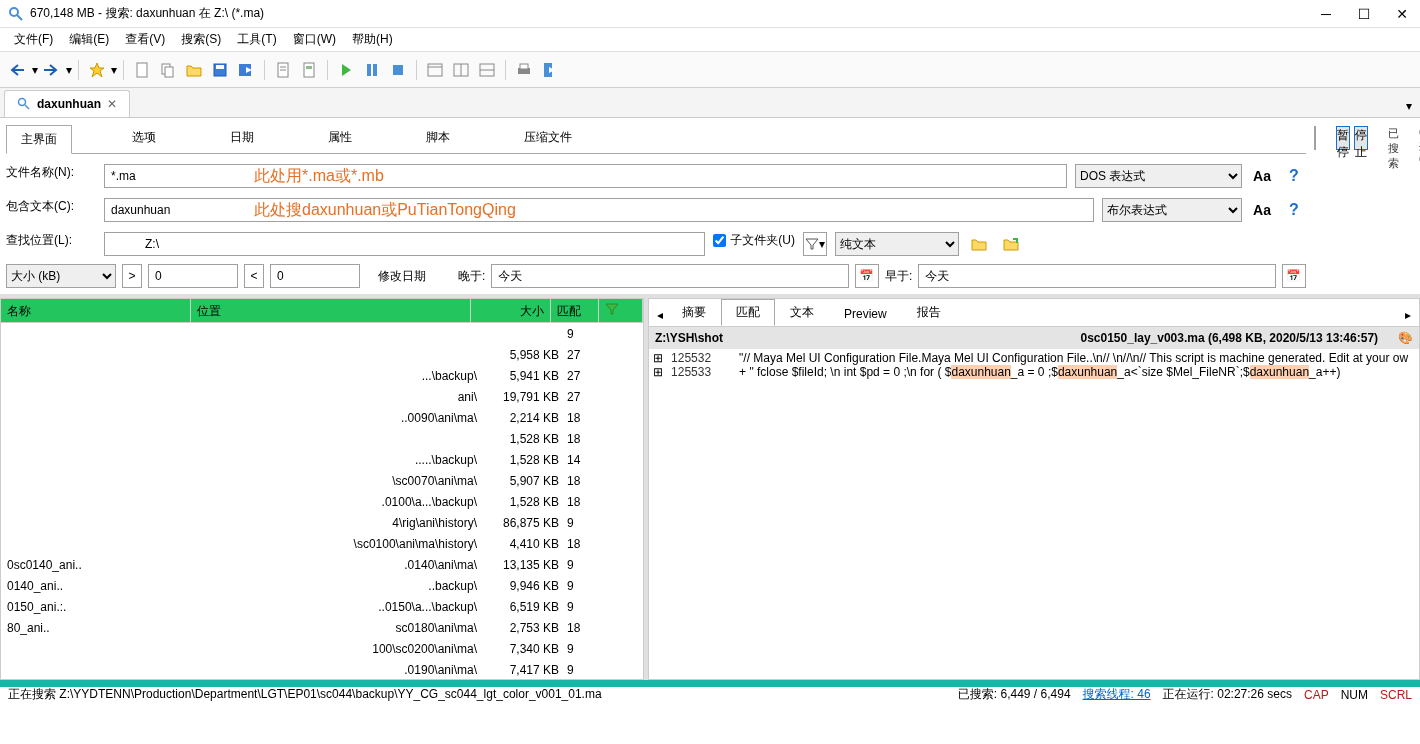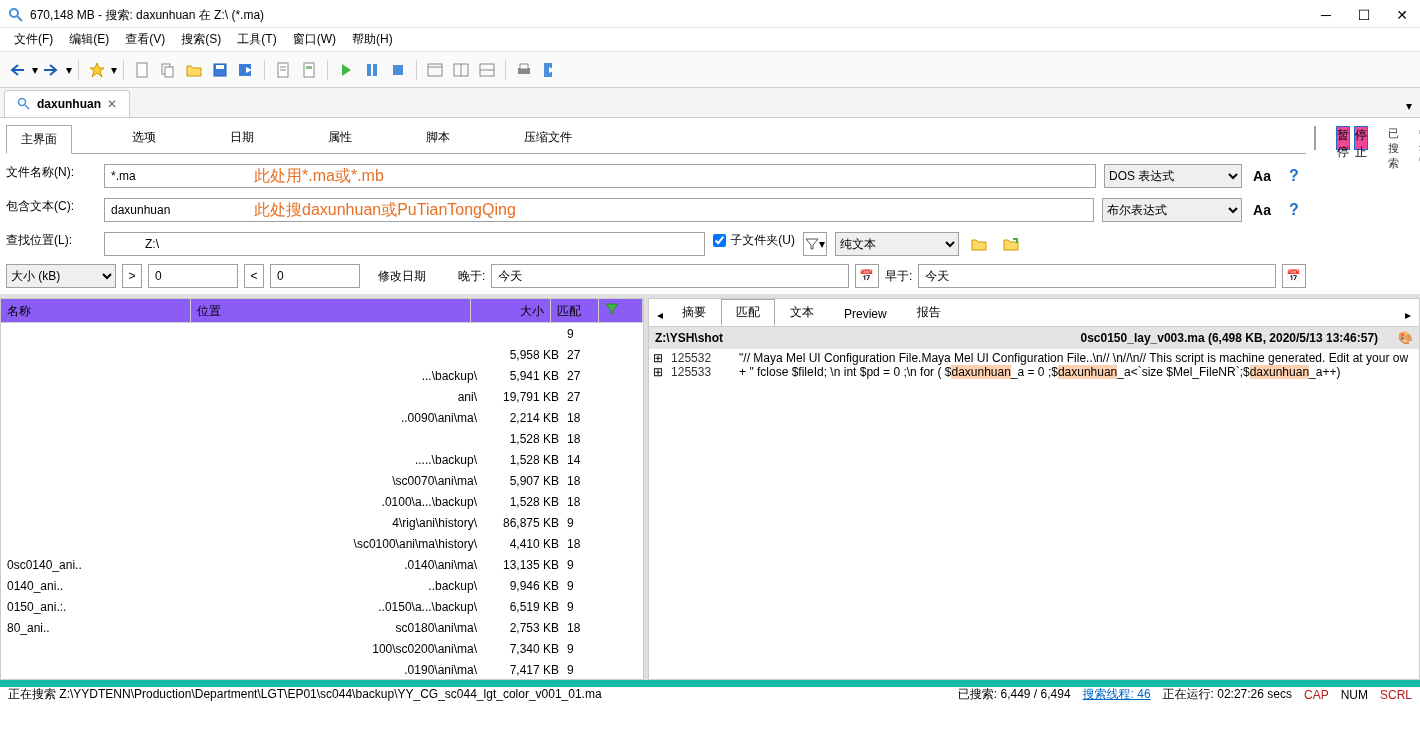--- a/index.html
+++ b/index.html
@@ -1,18 +1,18 @@
 <!DOCTYPE html>
 <html><head>
 <meta charset="utf-8">
 <style>
 * { box-sizing: border-box; margin: 0; padding: 0; font-family: "Microsoft YaHei", "Segoe UI", sans-serif; font-size: 12px; }
 body { background: #fff; overflow: hidden; width: 1420px; height: 744px; }
 
-.titlebar { height: 28px; display: flex; padding: 7px 8px; border-bottom: 1px solid #e0e0e0; }
+.titlebar { height: 28px; display: flex; align-items: center; padding: 0 8px; border-bottom: 1px solid #e0e0e0; }
 .titlebar .icon { width: 16px; height: 16px; margin-right: 6px; color: #4a90d9; }
 .titlebar .title { flex: 1; color: #000; }
 .win-controls { display: flex; gap: 18px; }
 .win-controls span { width: 20px; text-align: center; cursor: pointer; font-size: 14px; }
 
 .menubar { height: 24px; display: flex; align-items: center; padding: 0 6px; border-bottom: 1px solid #e0e0e0; }
 .menubar span { padding: 2px 8px; cursor: pointer; }
 
 .toolbar { height: 36px; display: flex; align-items: center; padding: 0 6px; background: #fafafa; border-bottom: 1px solid #d0d0d0; gap: 2px; }
 .tb-btn { width: 24px; height: 24px; display: flex; align-items: center; justify-content: center; cursor: pointer; border-radius: 2px; }
@@ -33,35 +33,35 @@
 .input-wrap { position: relative; flex: 1; }
 .input-wrap input, .input-wrap select { width: 100%; height: 24px; border: 1px solid #a0a0a0; padding: 0 6px; }
 .overlay-note { position: absolute; left: 150px; top: 2px; color: #e87024; font-size: 16px; pointer-events: none; }
 select { height: 24px; border: 1px solid #a0a0a0; }
 .icon-btn { width: 24px; height: 24px; display: flex; align-items: center; justify-content: center; border: 1px solid transparent; cursor: pointer; }
 .icon-btn.bordered { border-color: #a0a0a0; }
 
 .search-right { width: 100px; display: flex; flex-direction: row; gap: 20px; padding-top: 2px; }
 .search-right select { width: 100%; }
 .btn-row { display: flex; gap: 4px; }
-.btn-row button { flex: 1; height: 24px; border: 1px solid #1a6fc7; background: #ec4899; cursor: pointer; }
+.btn-row button { flex: 1; height: 24px; border: 1px solid #1a6fc7; background: #e5e5e5; cursor: pointer; }
 .progress-text { font-size: 11px; color: #333; }
 .progress-bar { width: 100%; height: 12px; background: #e8e8e8; position: relative; border: 1px solid #ccc; }
 .progress-fill { height: 100%; background: #3fb83f; }
 
 .size-row { display: flex; align-items: center; gap: 6px; margin-top: 8px; justify-content: space-between; }
 .size-row input { height: 24px; border: 1px solid #a0a0a0; padding: 0 6px; }
 .small-btn { width: 20px; height: 24px; border: 1px solid #a0a0a0; background: #fff; cursor: pointer; }
 
 .splitter-h { height: 4px; background: #e0e0e0; cursor: ns-resize; }
 .splitter-v { width: 4px; background: #e0e0e0; cursor: ew-resize; }
 
 .results { display: flex; height: 382px; }
 .results-left { width: 644px; display: flex; flex-direction: column; border: 1px solid #ccc; }
-.list-header { display: flex; height: 24px; background: #8b5cf6; border-bottom: 1px solid #ccc; }
+.list-header { display: flex; height: 24px; background: #22c55e; border-bottom: 1px solid #ccc; }
 .list-header > div { padding: 4px 6px; border-right: 1px solid #ccc; }
 .list-body { flex: 1; overflow-y: scroll; }
 .list-row { display: flex; height: 21px; align-items: center; padding-left: 6px; }
 .col-name { width: 190px; overflow: hidden; text-overflow: ellipsis; white-space: nowrap; }
 .col-loc { width: 290px; overflow: hidden; white-space: nowrap; text-align: right; padding-right: 10px; }
 .col-size { width: 80px; text-align: right; padding-right: 8px; }
 .col-match { width: 40px; text-align: left; }
 
 .results-right { flex: 1; display: flex; flex-direction: column; border: 1px solid #ccc; }
 .preview-tabs { display: flex; height: 28px; border-bottom: 1px solid #ccc; align-items: flex-end; padding: 0 4px; }
@@ -246,21 +246,21 @@
       <div class="inner-tab">脚本</div>
       <div class="inner-tab">压缩文件</div>
     </div>
 
     <div class="form-row">
       <div class="form-label">文件名称(N):</div>
       <div class="input-wrap">
         <input value="*.ma" style="">
         <div class="overlay-note">此处用*.ma或*.mb</div>
       </div>
-      <select style="width:138px"><option>DOS 表达式</option></select>
+      <select style="width:167px"><option>DOS 表达式</option></select>
       <div class="icon-btn" style="font-weight:bold;font-size:14px">Aa</div>
       <div class="icon-btn" style="color:#1a6fc7;font-size:16px;font-weight:bold">?</div>
     </div>
 
     <div class="form-row">
       <div class="form-label">包含文本(C):</div>
       <div class="input-wrap">
         <input value="daxunhuan" style="">
         <div class="overlay-note">此处搜daxunhuan或PuTianTongQing</div>
       </div>

